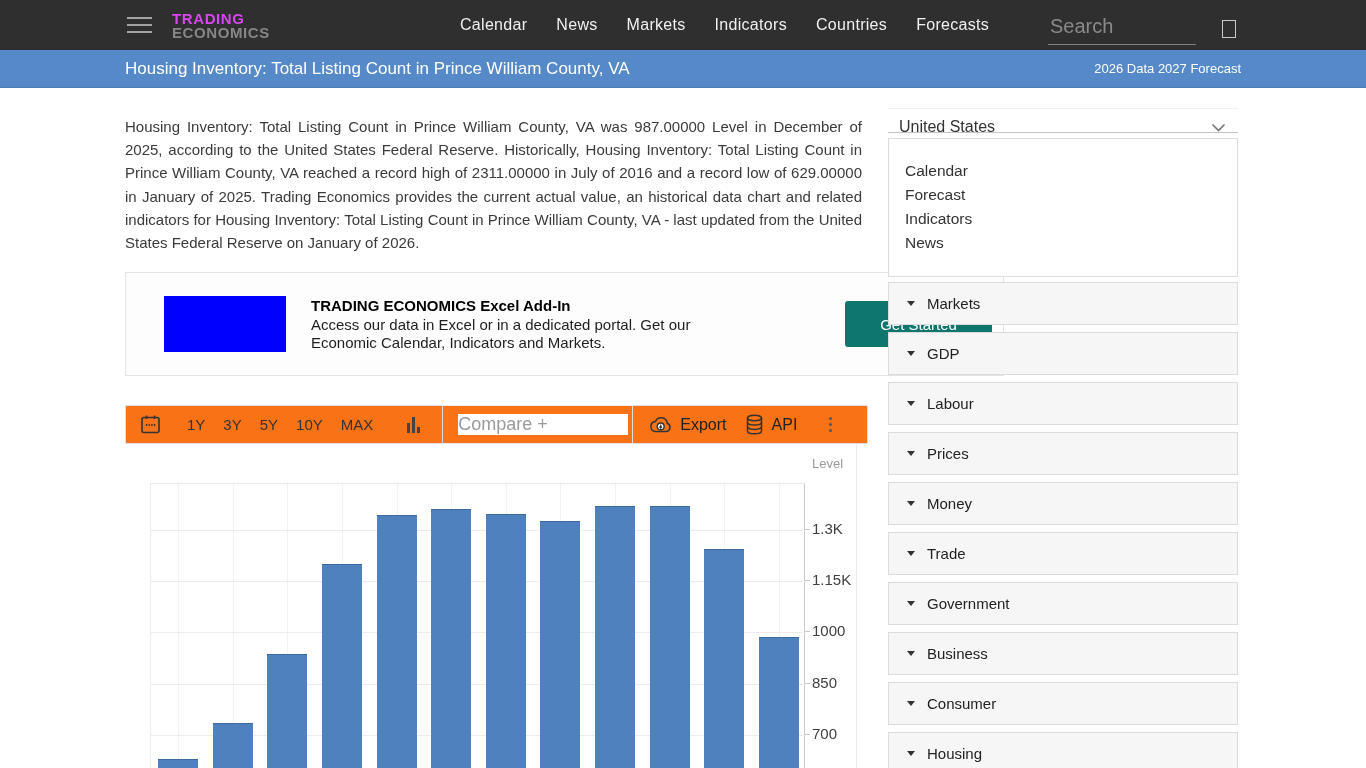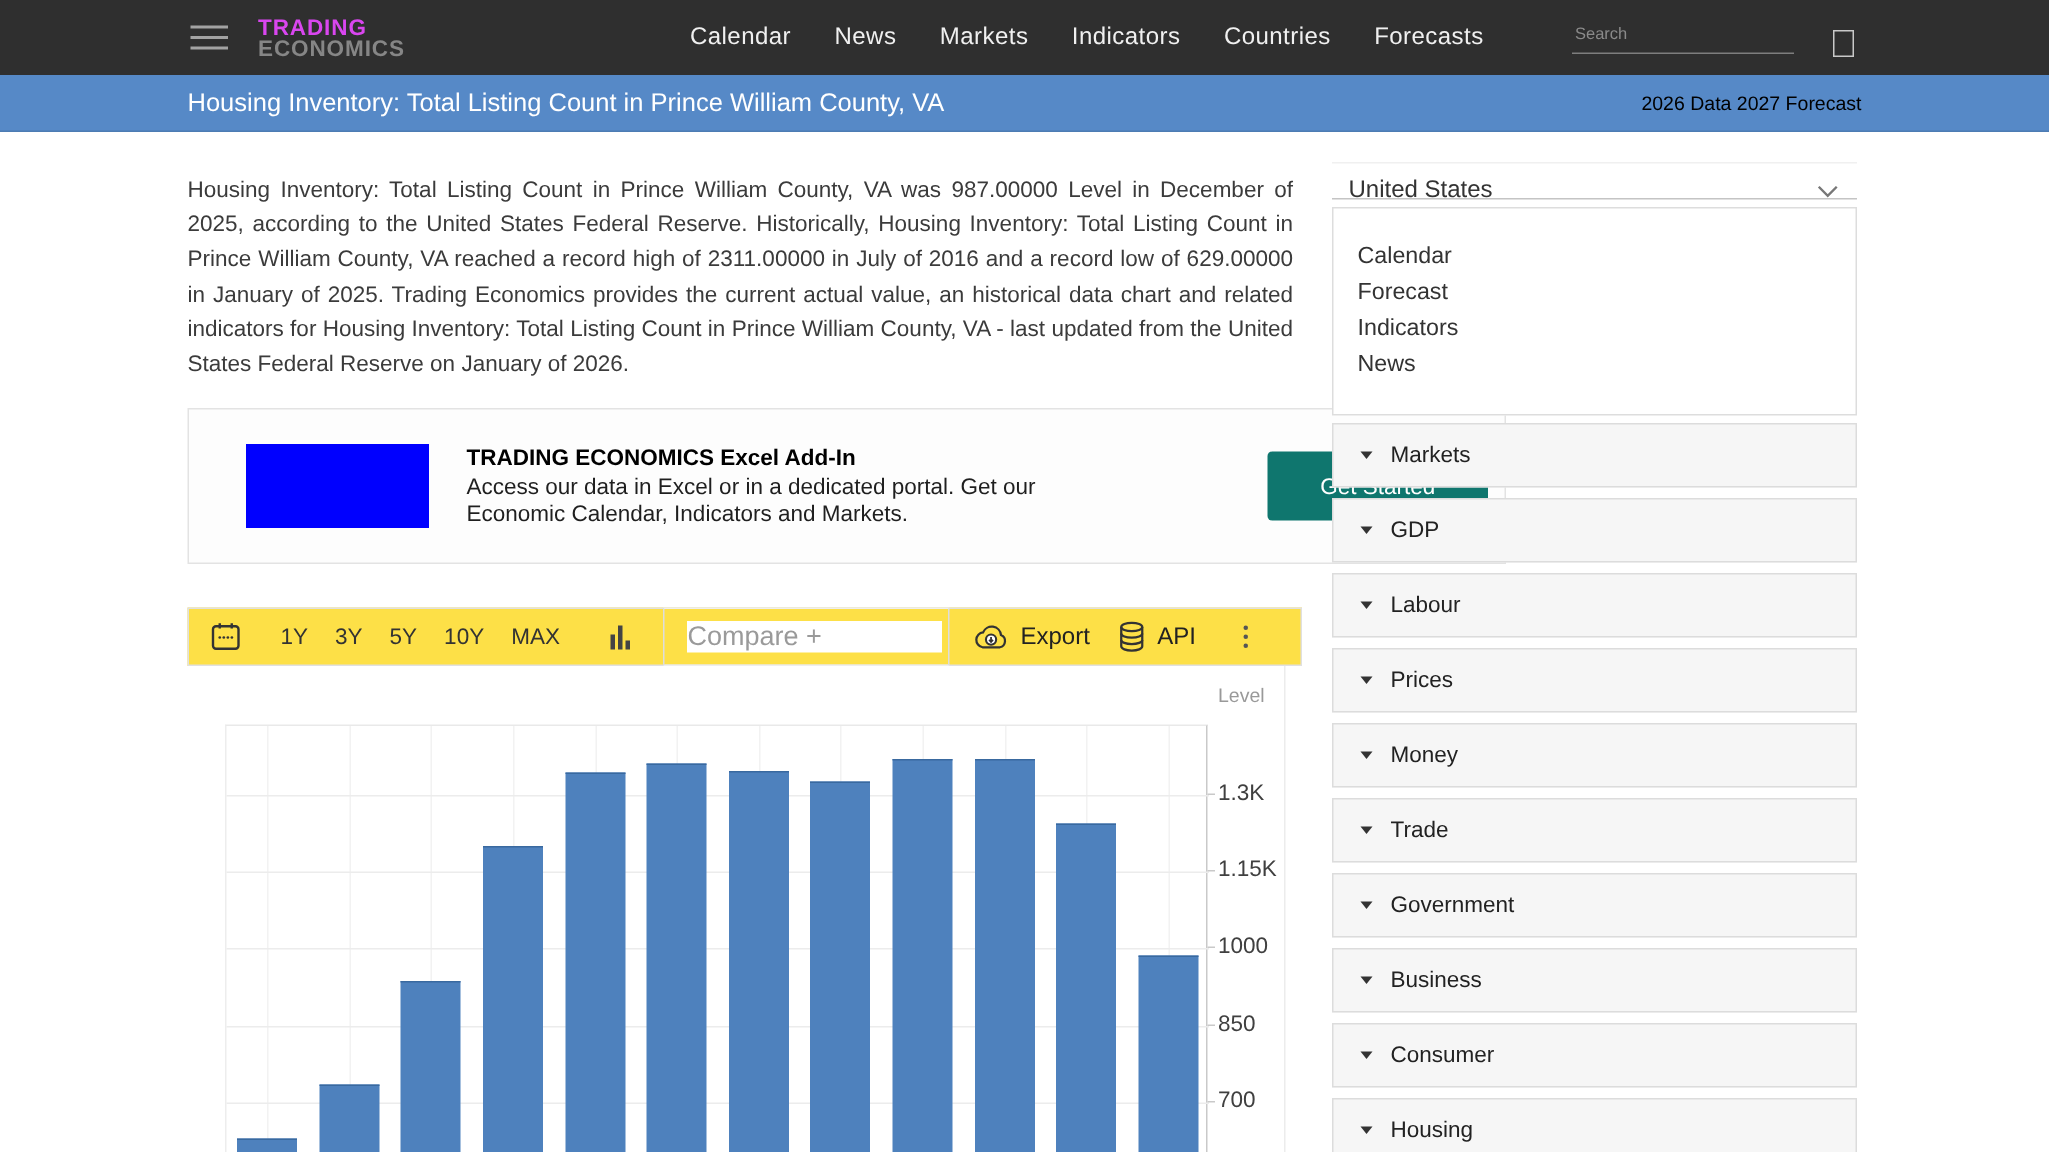--- a/index.html
+++ b/index.html
@@ -10,44 +10,44 @@
   
   .navbar { position:absolute; top:0; left:0; width:1366px; height:50px; background:#2f2f2f; }
   .hamburger { position:absolute; left:127px; top:17px; width:25px; height:17px; cursor:pointer; }
   .hamburger span { display:block; height:2px; background:#a3a3a3; margin-bottom:5px; }
   .logo { position:absolute; left:172px; top:12px; line-height:14px; font-weight:bold; font-size:15px; letter-spacing:0.6px; }
   .logo .l1 { color:#d946ef; }
   .logo .l2 { color:#868686; }
   .main-nav { position:absolute; left:460px; top:0; height:50px; display:flex; align-items:center; gap:29px; }
   .main-nav a { color:#f0f0f0; font-size:16px; letter-spacing:0.3px; text-decoration:none; cursor:pointer; }
   .nav-search { position:absolute; left:1048px; top:13px; width:148px; }
-  .nav-search input { width:148px; background:transparent; border:none; border-bottom:1px solid #7e7e7e; color:#bef264; font-size:11px; padding:2px 2px 6px 2px; outline:none; }
+  .nav-search input { width:148px; background:transparent; border:none; border-bottom:1px solid #7e7e7e; color:#bef264; font-size:20px; padding:2px 2px 6px 2px; outline:none; }
   .nav-search input::placeholder { color:#8a8a8a; }
   .flag-box { position:absolute; left:1222px; top:20px; width:14px; height:18px; border:1px solid #c9c9c9; }
 
   
   .titlebar { position:absolute; top:50px; left:0; width:1366px; height:38px; background:#5689c7; border-bottom:1px solid #4d7cb3; }
   .titlebar h1 { position:absolute; left:125px; top:0; line-height:38px; color:#ffffff; font-size:17px; font-weight:400; }
-  .titlebar .right-note { position:absolute; right:125px; top:0; line-height:38px; color:#000000; font-size:13px; }
+  .titlebar .right-note { position:absolute; right:125px; top:0; line-height:38px; color:#ffffff; font-size:13px; }
 
   
   .article { position:absolute; left:125px; top:115px; width:737px; }
   .article p { font-size:15px; color:#3b3b3b; line-height:23.2px; text-align:justify; }
 
   
   .promo { position:absolute; left:125px; top:272px; width:879px; height:104px; background:#fdfdfd; border:1px solid #e3e3e3; display:flex; align-items:center; }
   .promo-thumb { width:122px; height:56px; margin-left:38px; flex:0 0 auto; }
   .promo-text { margin-left:25px; width:420px; }
   .promo-text .pt-title { font-size:15px; font-weight:bold; color:#000; margin-bottom:2px; }
   .promo-text .pt-body { font-size:15px; color:#1f1f1f; line-height:18px; }
   .promo-btn { margin-left:auto; margin-right:11px; width:147px; height:46px; border:none; border-radius:3px; color:#fff; font-size:15px; font-family:"Liberation Sans",sans-serif; cursor:pointer; }
 
   
   .chart-card { position:absolute; left:125px; top:405px; width:743px; height:400px; }
-  .chart-toolbar { position:relative; height:39px; border:1px solid #e0e0e0; background:#fde047; display:flex; align-items:center; }
+  .chart-toolbar { position:relative; height:39px; border:1px solid #e0e0e0; background:#f97316; display:flex; align-items:center; }
   .tb-cal { margin-left:14px; display:flex; cursor:pointer; }
   .tb-ranges { display:flex; gap:18px; margin-left:26px; }
   .tb-ranges span { font-size:15px; color:#333; cursor:pointer; }
   .tb-bars-icon { margin-left:34px; display:flex; align-items:flex-end; gap:2px; height:16px; cursor:pointer; }
   .tb-bars-icon i { display:block; width:3px; background:#444; }
   .tb-compare { margin-left:22px; height:39px; width:191px; border-left:1px solid #ddd; border-right:1px solid #ddd; border-top:1px solid #eee; border-bottom:1px solid #eee; display:flex; align-items:center; }
   .tb-compare input { border:none; outline:none; width:170px; margin-left:15px; font-size:18px; color:#333; font-family:"Liberation Sans",sans-serif; }
   .tb-compare input::placeholder { color:#9a9a9a; }
   .tb-group { display:flex; align-items:center; gap:8px; cursor:pointer; }
   .tb-group.export { margin-left:16px; }

